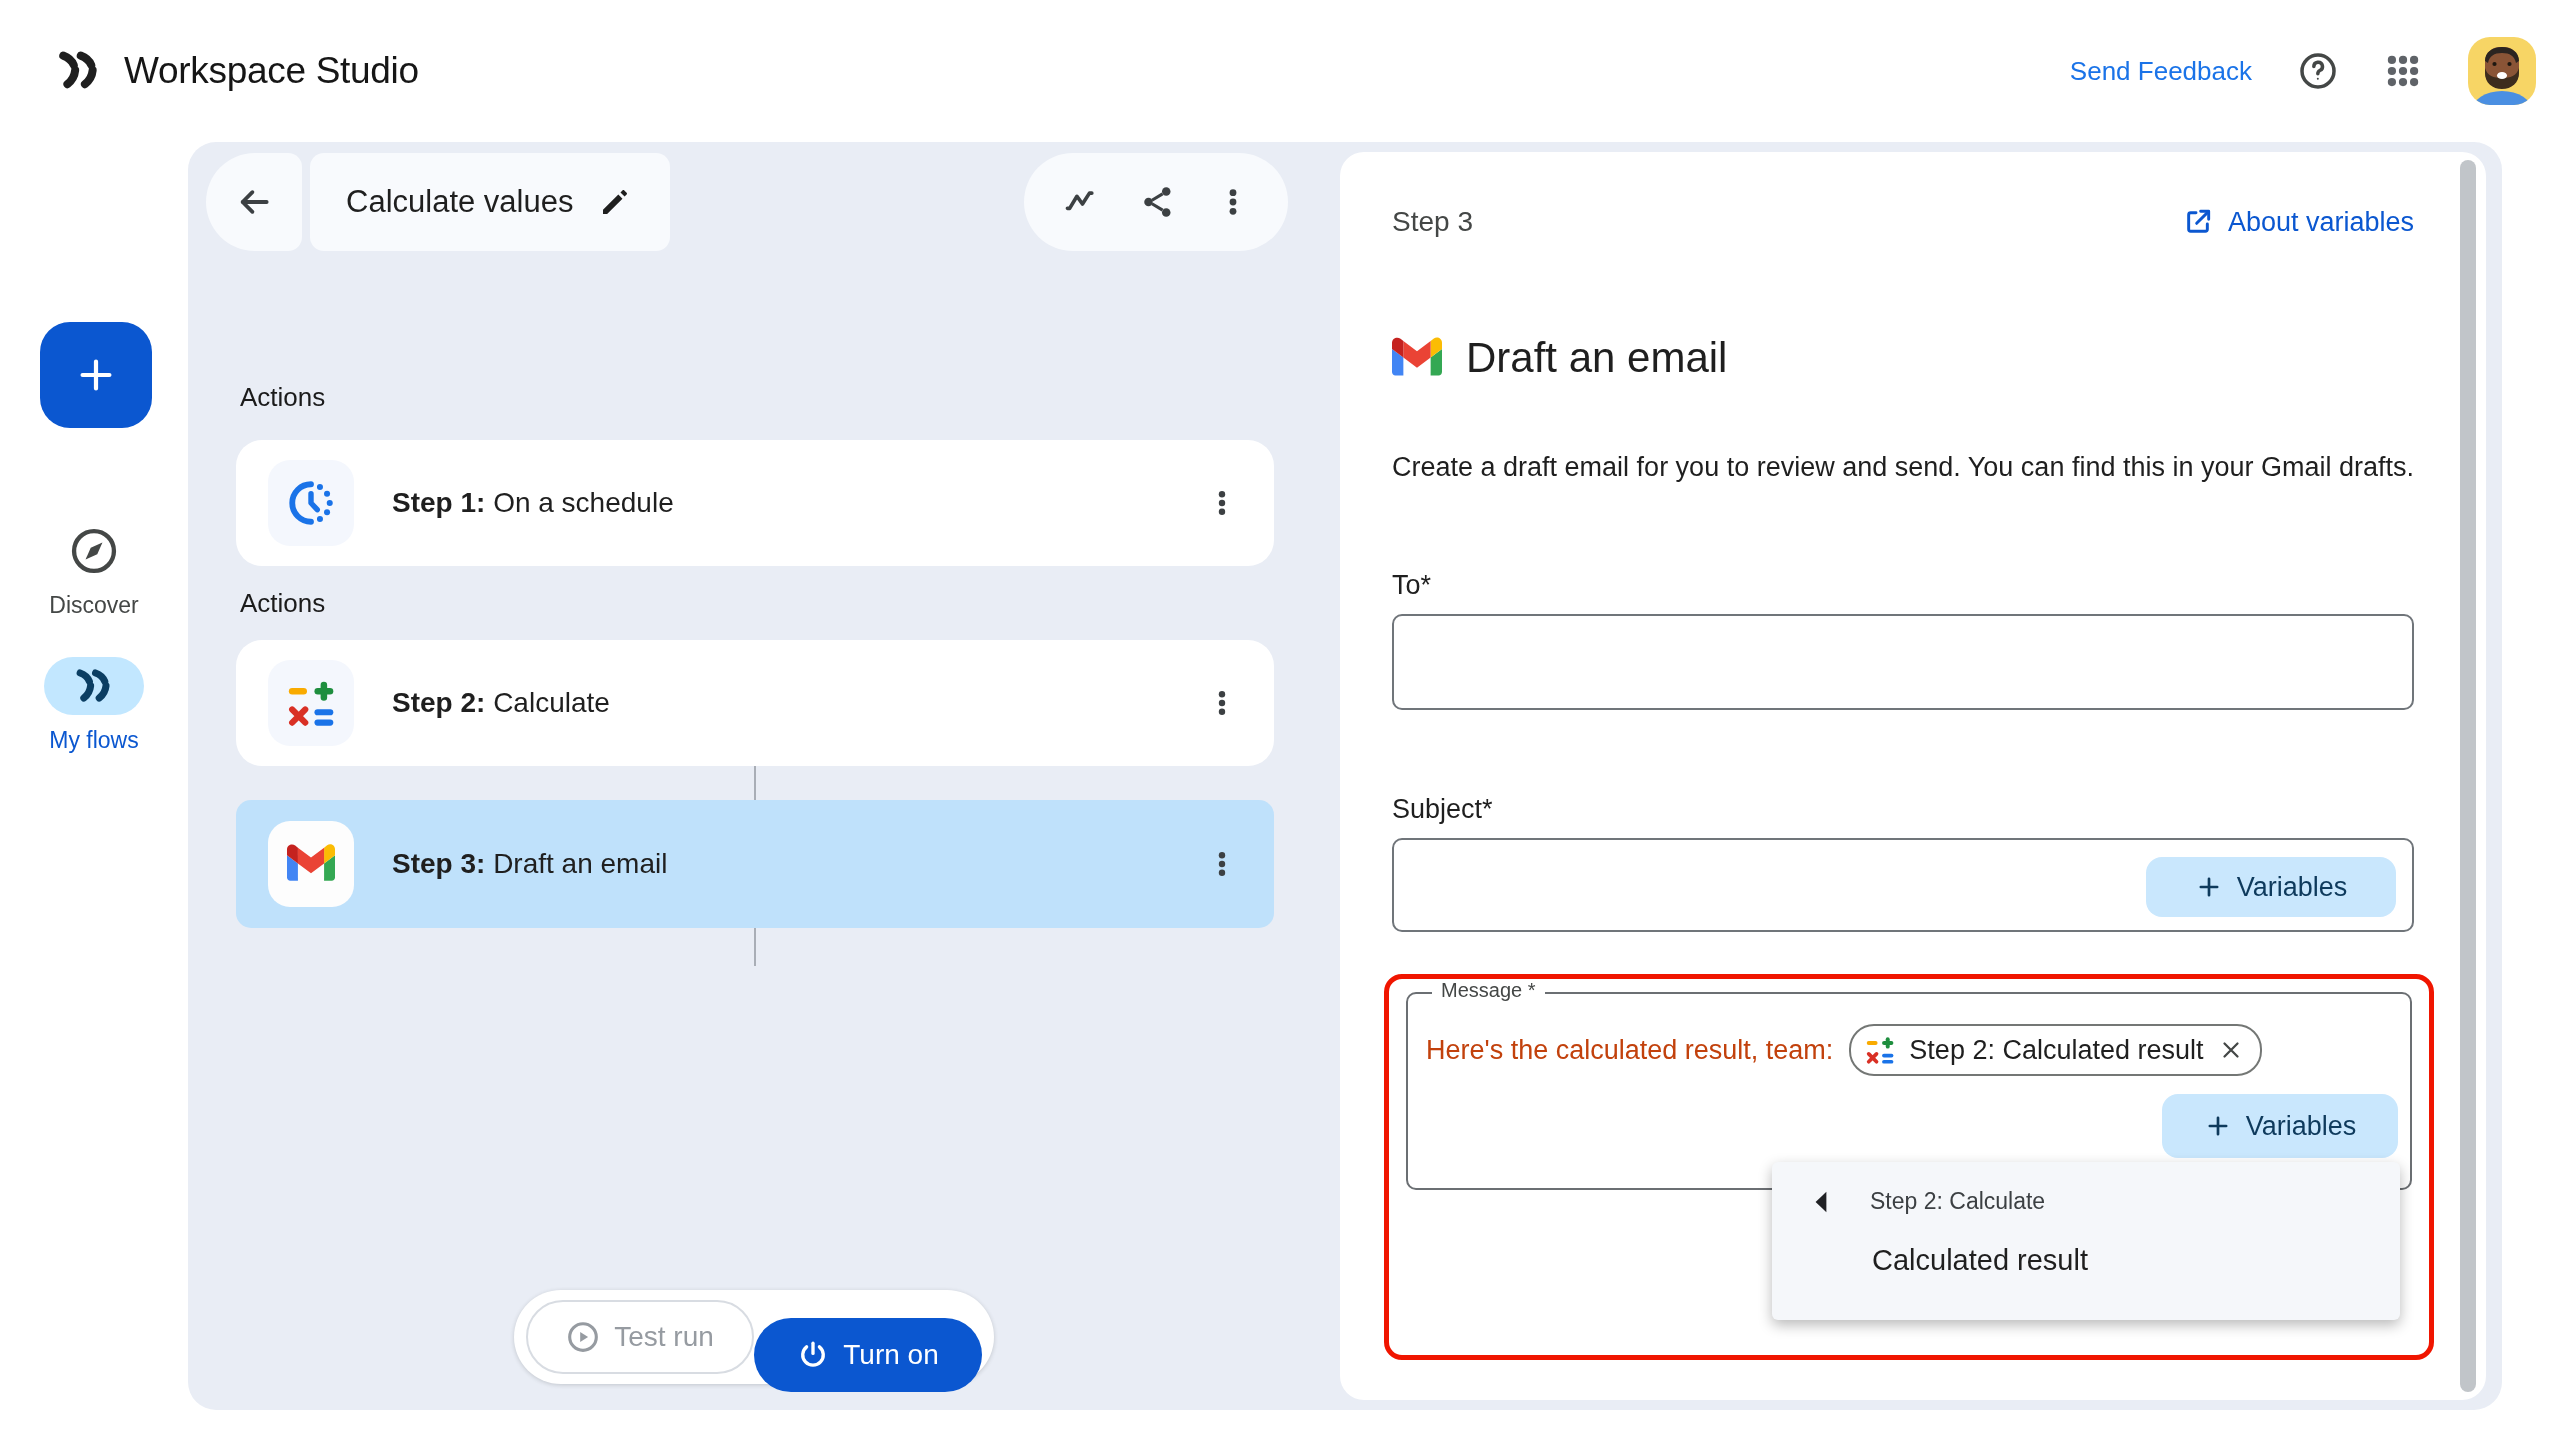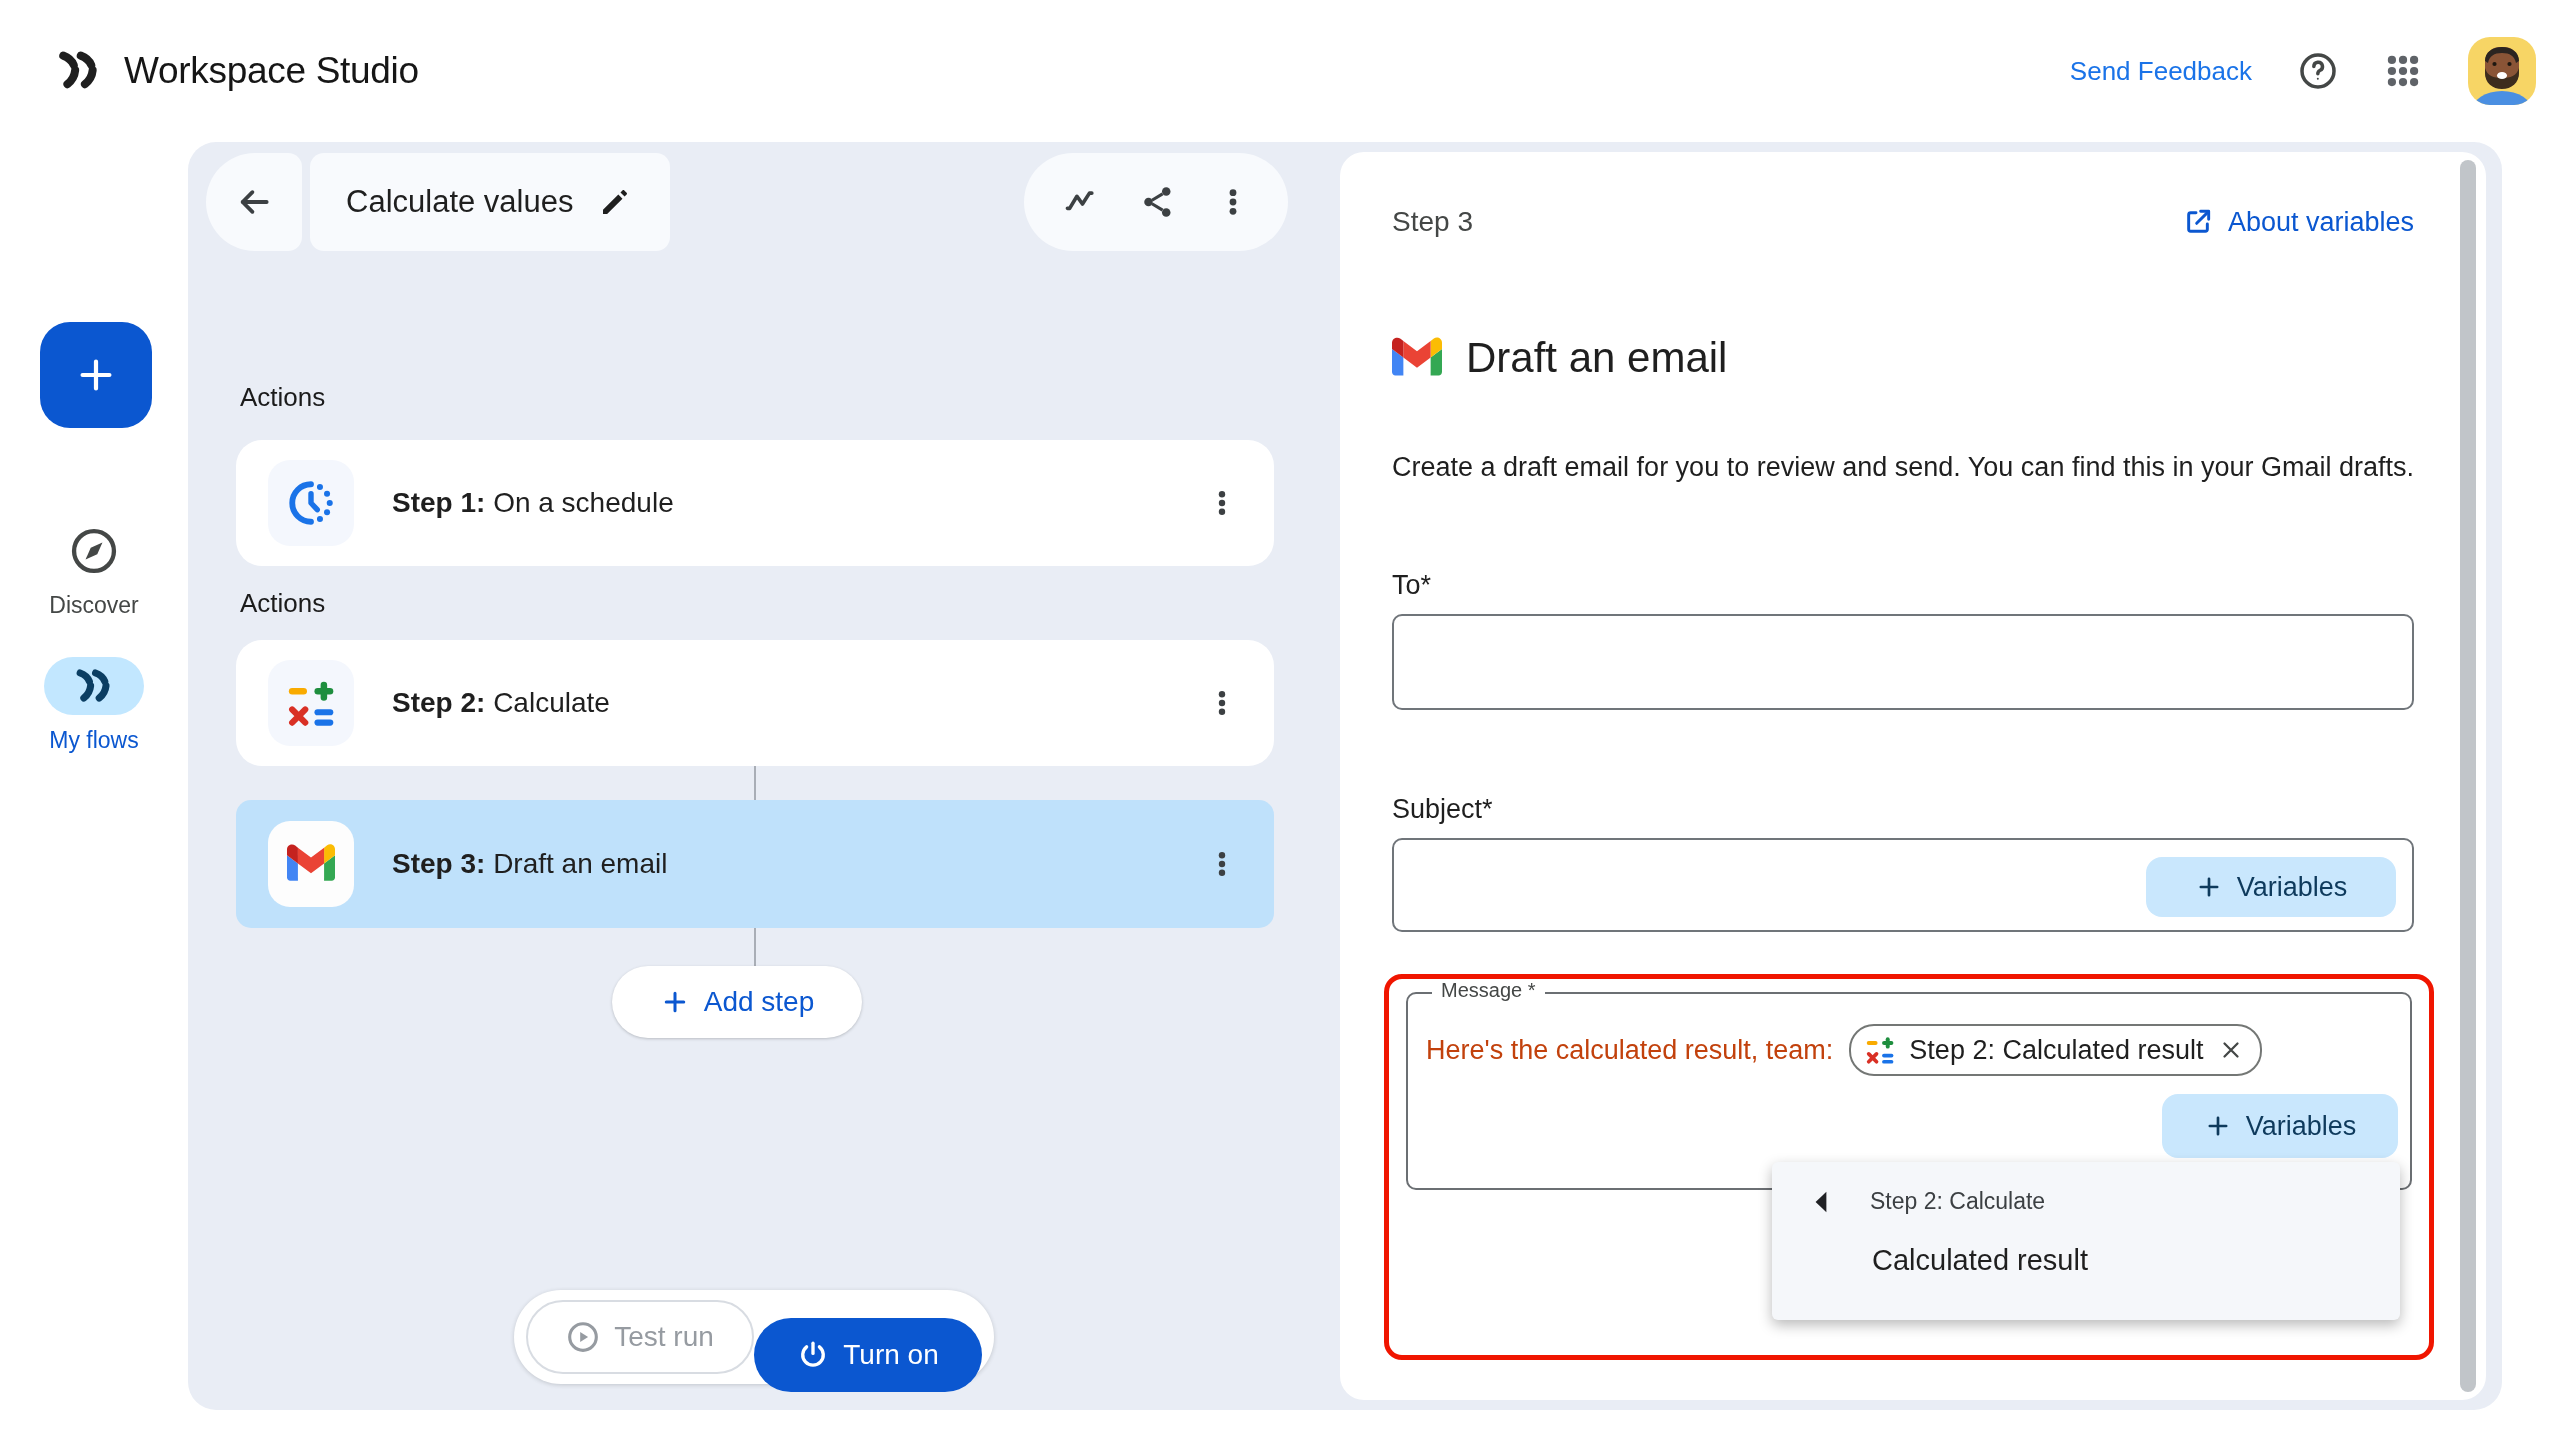--- a/index.html
+++ b/index.html
@@ -297,28 +297,20 @@
         <svg width="32" height="32" viewBox="0 0 24 24" fill="#3c4043">
             <circle cx="12" cy="5.4" r="2.4"></circle>
             <circle cx="12" cy="12" r="2.4"></circle>
             <circle cx="12" cy="18.6" r="2.4"></circle>
           </svg>
       </span>
     </div>
 
     <div class="connector conn-2"></div>
 
-    <button class="add-step">
-      <span style="display:flex;">
-        <svg width="30" height="30" viewBox="0 0 24 24" fill="none" stroke="#0b57d0" stroke-width="2.4" stroke-linecap="round">
-            <path d="M12 5v14M5 12h14"></path>
-          </svg>
-      </span>
-      <span>Add step</span>
-    </button>
 
     <div class="action-bar">
       <button class="btn-testrun">
         <span style="display:flex;">
           <svg width="34" height="34" viewBox="0 0 24 24" fill="none" stroke="#969ba1" stroke-width="2.2">
               <circle cx="12" cy="12" r="9.4"></circle>
               <path d="M10 8.4l5.6 3.6-5.6 3.6z" fill="#969ba1" stroke="none"></path>
             </svg>
         </span>
         <span>Test run</span>

